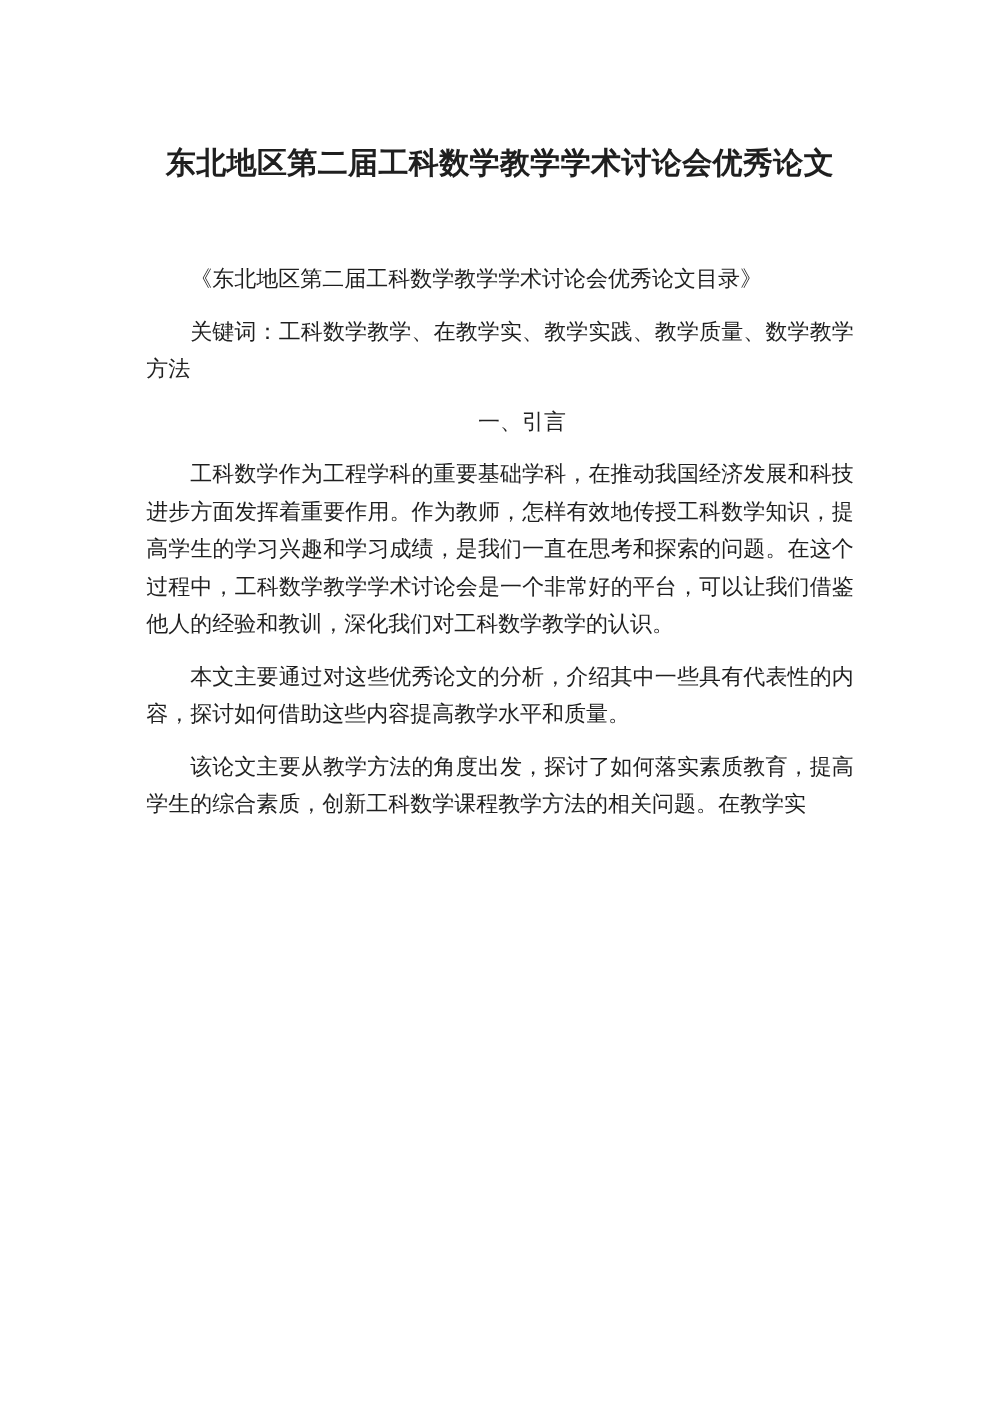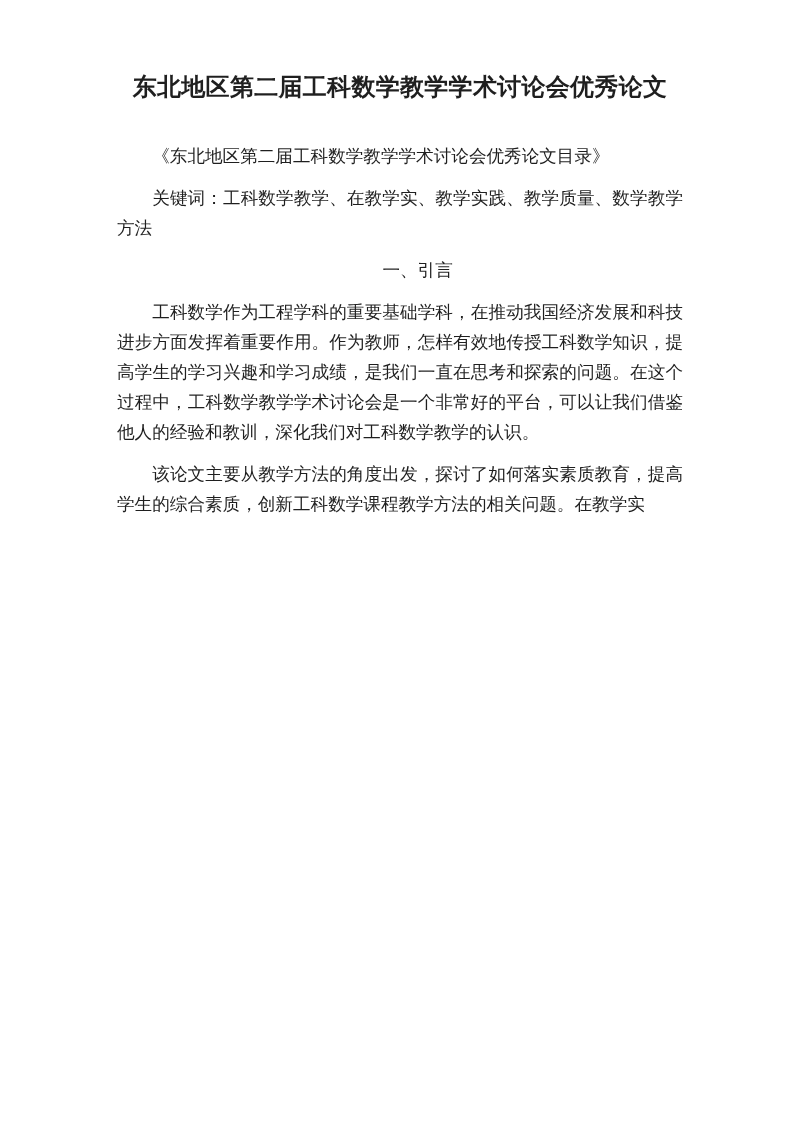--- a/index.html
+++ b/index.html
@@ -9,21 +9,21 @@
   }
   body {
     width: 800px;
     height: 1131px;
     overflow: hidden;
   }
   .page {
     box-sizing: border-box;
     width: 800px;
     height: 1131px;
-    padding: 61px 117px 0 117px;
+    padding: 105px 117px 0 117px;
     background: #ffffff;
     color: #1f1f1f;
     font-family: "Liberation Sans", "DejaVu Sans", sans-serif;
   }
   .doc-title {
     margin: 0;
     font-size: 24px;
     font-weight: 700;
     line-height: 52px;
     text-align: center;
@@ -34,21 +34,21 @@
   }
   .para {
     margin: 12px 0 0 0;
     font-size: 17.6px;
     line-height: 30px;
     text-indent: 2em;
     text-align: justify;
     letter-spacing: 0;
   }
   .para.book-title {
-    margin-top: 28px;
+    margin-top: 51px;
     font-family: Liberation Serif, serif;
   }
   .para.heading {
     text-align: center;
   }
   .para.bold-item {
     font-weight: 700;
     text-align: left;
   }
 </style>
@@ -64,18 +64,19 @@
   <p class="para book-title">《东北地区第二届工科数学教学学术讨论会优秀论文目录》</p>
 
 
   <p class="para">关键词：工科数学教学、在教学实、教学实践、教学质量、数学教学方法</p>
 
   <p class="para heading">一、引言</p>
 
   <p class="para">工科数学作为工程学科的重要基础学科，在推动我国经济发展和科技进步方面发挥着重要作用。作为教师，怎样有效地传授工科数学知识，提高学生的学习兴趣和学习成绩，是我们一直在思考和探索的问题。在这个过程中，工科数学教学学术讨论会是一个非常好的平台，可以让我们借鉴他人的经验和教训，深化我们对工科数学教学的认识。</p>
 
 
+  <p class="para">本文主要通过对这些优秀论文的分析，介绍其中一些具有代表性的内容，探讨如何借助这些内容提高教学水平和质量。</p>
 
 
 
   <p class="para">该论文主要从教学方法的角度出发，探讨了如何落实素质教育，提高学生的综合素质，创新工科数学课程教学方法的相关问题。在教学实</p>
 
 </div>
 
 </body></html>

